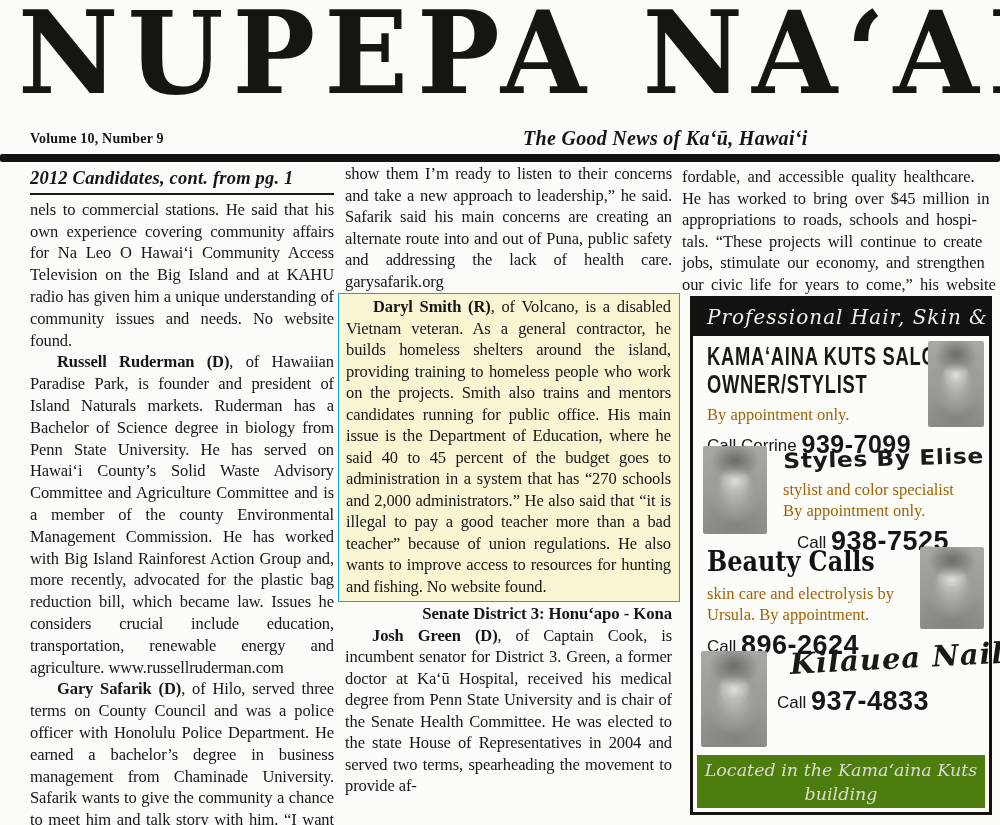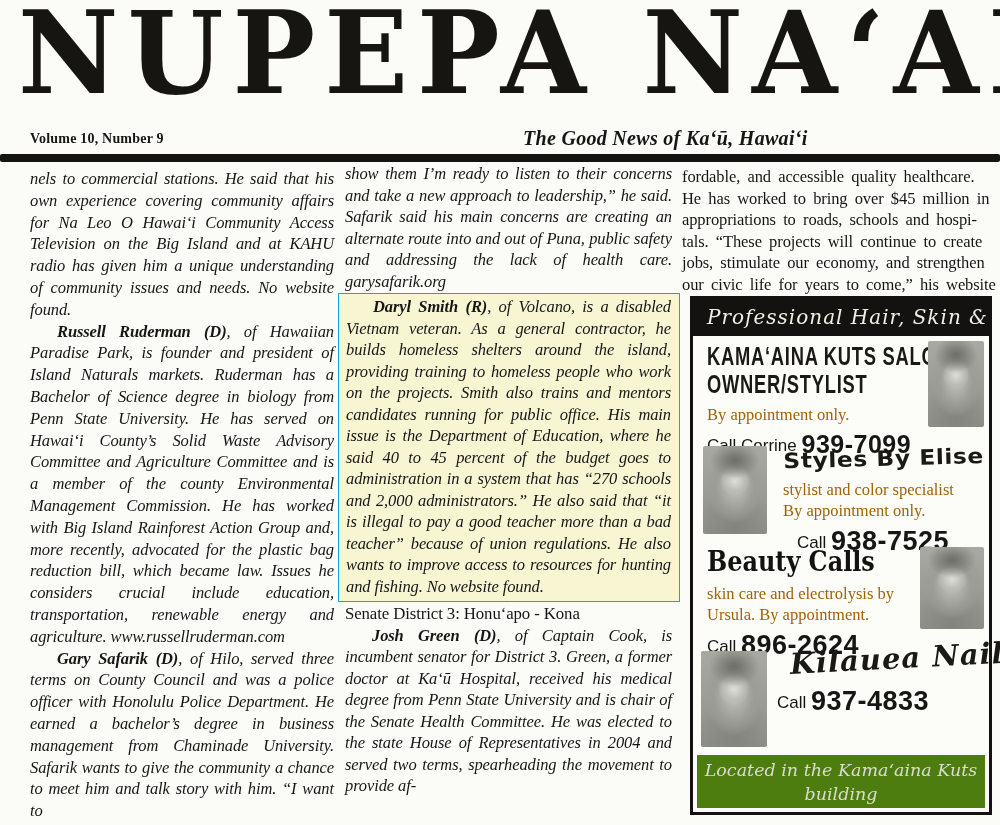--- a/index.html
+++ b/index.html
@@ -30,28 +30,28 @@
   }
   
   .newscol { position:absolute; font-size:16.5px; line-height:21.8px; letter-spacing:-0.1px; }
   .col1 { left:30px;  top:168px; width:304px; }
   .col2 { left:345px; top:163px; width:327px; line-height:21.5px; }
   .col3 { left:682px; top:166px; width:400px; line-height:21.5px; }
   .cont-header {
     font-style:italic; font-weight:bold; font-size:18.5px; letter-spacing:0.2px;
     border-bottom:2px solid #1d1b18; padding-bottom:3px; margin-bottom:4px;
   }
-  .newsp { text-align:justify;font-style:italic; }
+  .newsp { text-align:justify; }
   .indent { text-indent:27px; }
   .bold { font-weight:bold; }
   .highlight-box {
     background:#f8f5d3; border:1px solid #0ea5e9;
     margin:1px -8px 1px -7px; padding:2px 8px 4px 7px;
   }
-  .subhead { text-align:left; font-weight:normal; font-size:16.8px; }
+  .subhead { text-align:right; font-weight:bold; font-size:16.8px; }
   .c3line { white-space:nowrap; word-spacing:3.2px; }
   
   .adbox {
     position:absolute; left:690px; top:296px; width:302px; height:519px;
     border:3px solid #141210; background:#fcfcf8;
   }
   .ad-header {
     position:absolute; left:0; top:0; right:0; height:37px;
     background:#141210; color:#efeee4; overflow:hidden;
     font-style:italic; font-size:20px; letter-spacing:1px;
@@ -100,20 +100,21 @@
 </style>
 </head>
 <body>
 
 <div class="masthead-title">NŪPEPA NĀ‘ĀL</div>
 <div class="volume-line">Volume 10, Number 9</div>
 <div class="tagline">The Good News of Ka‘ū, Hawai‘i</div>
 <div class="top-rule"></div>
 
 <div class="newscol col1">
+  <div class="cont-header">2012 Candidates, cont. from pg. 1</div>
   <p class="newsp">nels to commercial stations. He said that his own experience covering community affairs for Na Leo O Hawai‘i Community Access Television on the Big Island and at KAHU radio has given him a unique understanding of community issues and needs. No website found.</p>
   <p class="newsp indent"><span class="bold">Russell Ruderman (D)</span><span>, of Hawaiian Paradise Park, is founder and president of Island Naturals markets. Ruderman has a Bachelor of Science degree in biology from Penn State University. He has served on Hawai‘i County’s Solid Waste Advisory Committee and Agriculture Committee and is a member of the county Environmental Management Commission. He has worked with Big Island Rainforest Action Group and, more recently, advocated for the plastic bag reduction bill, which became law. Issues he considers crucial include education, transportation, renewable energy and agriculture. www.russellruderman.com</span></p>
   <p class="newsp indent"><span class="bold">Gary Safarik (D)</span><span>, of Hilo, served three terms on County Council and was a police officer with Honolulu Police Department. He earned a bachelor’s degree in business management from Chaminade University. Safarik wants to give the community a chance to meet him and talk story with him. “I want to</span></p>
 </div>
 
 <div class="newscol col2">
   <p class="newsp">show them I’m ready to listen to their concerns and take a new approach to leadership,” he said. Safarik said his main concerns are creating an alternate route into and out of Puna, public safety and addressing the lack of health care. garysafarik.org</p>
   <div class="highlight-box">
     <p class="newsp indent"><span class="bold">Daryl Smith (R)</span><span>, of Volcano, is a disabled Vietnam veteran. As a general contractor, he builds homeless shelters around the island, providing training to homeless people who work on the projects. Smith also trains and mentors candidates running for public office. His main issue is the Department of Education, where he said 40 to 45 percent of the budget goes to administration in a system that has “270 schools and 2,000 administrators.” He also said that “it is illegal to pay a good teacher more than a bad teacher” because of union regulations. He also wants to improve access to resources for hunting and fishing. No website found.</span></p>
   </div>

